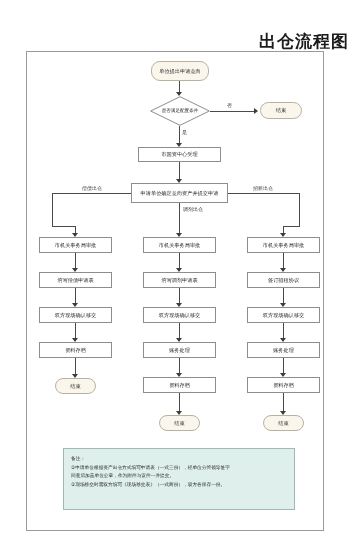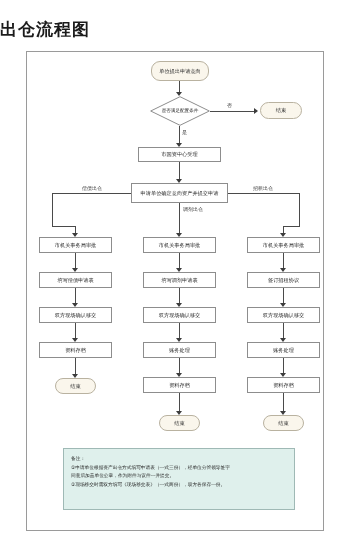--- a/index.html
+++ b/index.html
@@ -9,24 +9,24 @@
   }
   body {
     width: 349px;
     height: 552px;
     font-family: "DejaVu Sans", "Liberation Sans", sans-serif;
     position: relative;
     overflow: hidden;
   }
   #page-title {
     position: absolute;
-    top: 18px;
+    top: 30px;
     left: 0;
     width: 349px;
-    text-align: left;
+    text-align: right;
     font-size: 17px;
     font-weight: bold;
     color: #1b1b1b;
     letter-spacing: 1px;
   }
   #chart-frame {
     position: absolute;
     left: 26px;
     top: 51px;
     width: 298px;

